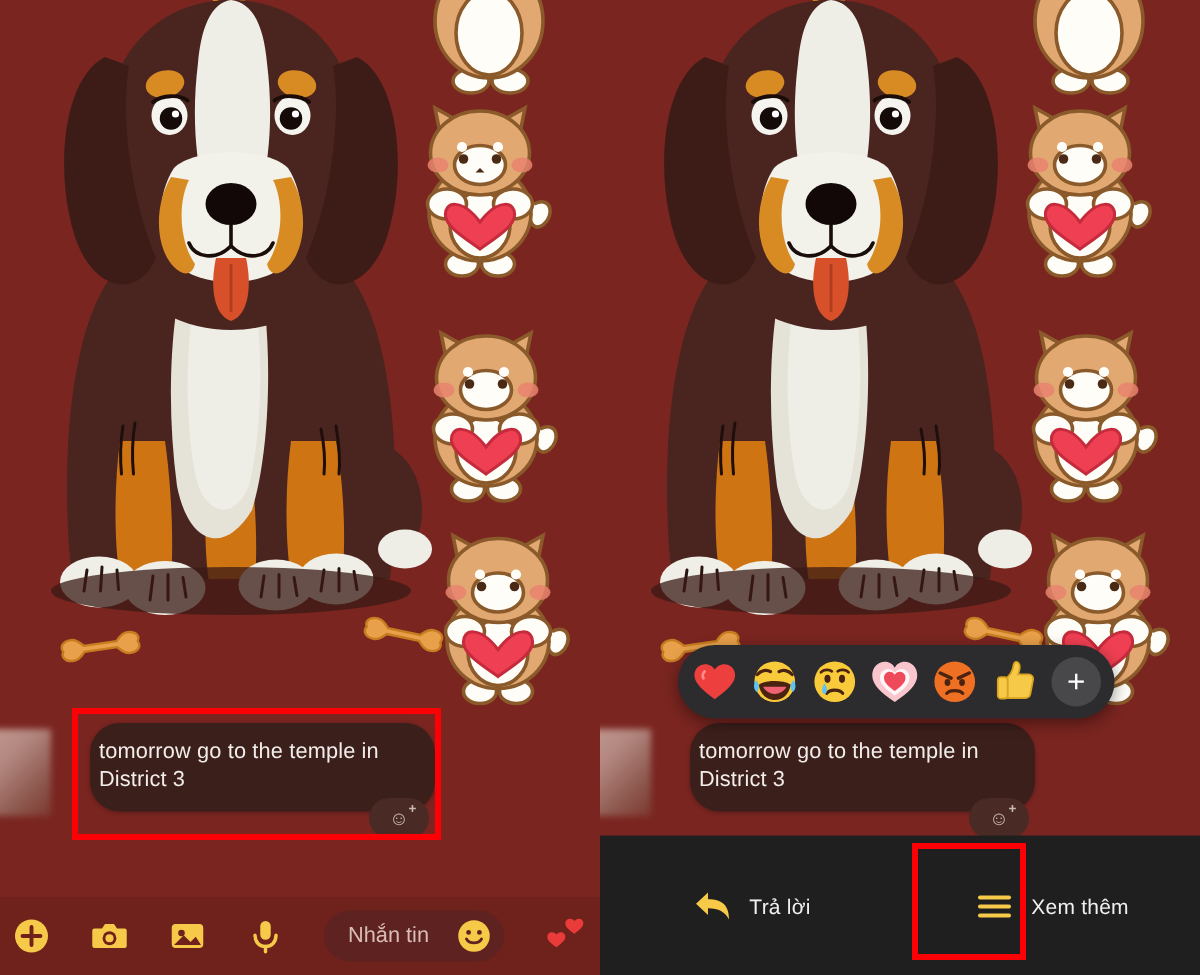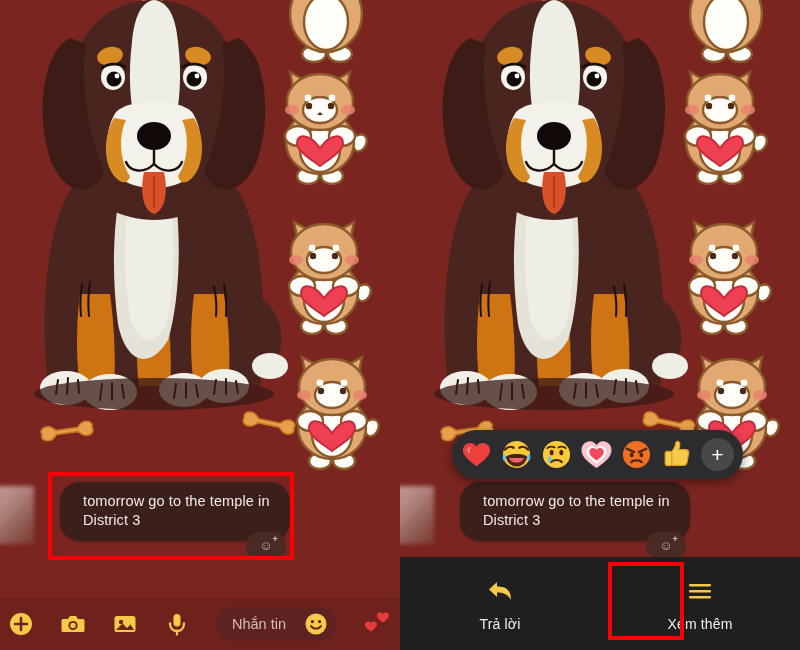--- a/index.html
+++ b/index.html
@@ -50,21 +50,21 @@
     filter: blur(2px);
     opacity: .92;
   }
 
   
   .bubble-wrap { position: absolute; left: 60px; top: 482px; width: 230px; }
   .bubble {
     background: #3b1f1a;
     color: #f2ecea;
     border-radius: 20px;
-    padding: 10px 14px 11px 23px;
+    padding: 10px 14px 11px 6px;
     font-size: 14.5px;
     line-height: 1.32;
     letter-spacing: .1px;
     box-shadow: 0 1px 3px rgba(0,0,0,.25);
   }
   .react-chip {
     position: absolute; right: 4px; top: 50px;
     width: 40px; height: 27px;
     background: #4a2a24;
     border-radius: 14px;
@@ -146,21 +146,21 @@
   .action-bar {
     position: absolute; left: 0; right: 0; bottom: 0;
     height: 93px;
     background: #1f1f1f;
     display: flex; align-items: center;
     z-index: 30;
   }
   .action {
     flex: 1 1 0;
     height: 100%;
-    display: flex; flex-direction: column;
+    display: flex; flex-direction: row;
     align-items: center; justify-content: center;
     gap: 10px;
   }
   .action .ai { width: 30px; height: 30px; }
   .action .ai svg { display:block; width:100%; height:100%; }
   .action .al {
     color: #f0f0f0; font-size: 14px; letter-spacing: .15px;
   }
 </style>
 </head>

